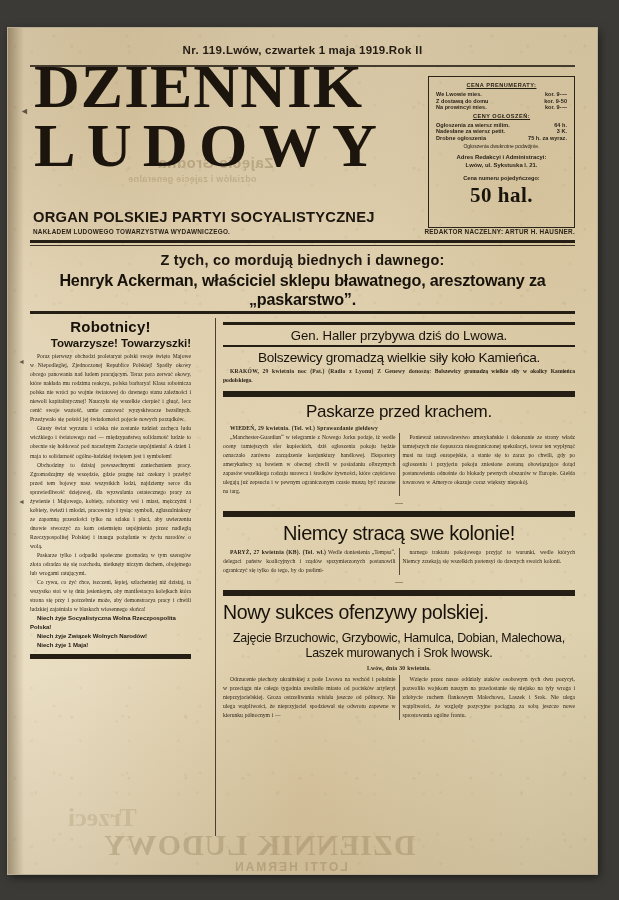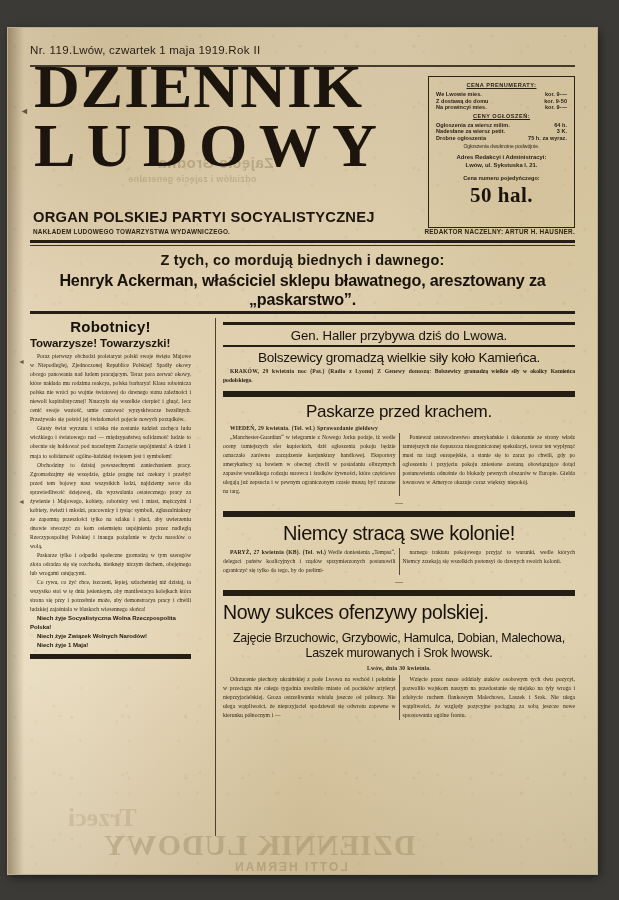--- a/index.html
+++ b/index.html
@@ -29,22 +29,22 @@
   #sheet:after{content:"";position:absolute;inset:0;pointer-events:none;
     background:linear-gradient(175deg, rgba(96,70,30,.10), rgba(96,70,30,0) 30%,
                rgba(96,70,30,0) 72%, rgba(96,70,30,.13));}
   #edgedark{position:absolute;left:0;top:0;width:16px;height:100%;
     background:linear-gradient(90deg, rgba(70,52,22,.40), rgba(70,52,22,0));
     pointer-events:none;z-index:3;}
 
   .pad{position:absolute;left:22px;right:22px;}
 
   
-  #topline{top:16px;display:flex;align-items:baseline;justify-content:flex-start;
-           font-family:"Liberation Sans", sans-serif;font-weight:normal;z-index:4;}
+  #topline{top:16px;display:flex;align-items:baseline;justify-content:center;
+           font-family:"Liberation Sans", sans-serif;font-weight:bold;z-index:4;}
   #topline .l{font-size:11.5px;letter-spacing:.4px;}
   #topline .c{font-size:11.5px;letter-spacing:.2px;}
   #topline .r{font-size:11.5px;letter-spacing:.4px;}
   #toprule{top:37px;height:2px;background:#2a241a;opacity:.85;z-index:4;}
 
   
   #mast{position:absolute;left:26px;top:32px;width:400px;z-index:4;}
   #mast .w{font-family:"Liberation Serif", serif;font-weight:bold;
            color:#1b150d;line-height:.9;}
   #mast .w1{font-size:61px;letter-spacing:1px;
@@ -109,21 +109,21 @@
   .body p{margin:0;text-indent:7px;}
   .body b{font-weight:bold;color:#1f190f;}
   .dline{font-weight:bold;letter-spacing:.2px;}
   .two{column-count:2;column-gap:7px;column-rule:1px solid #574c39;}
   .sep{text-align:center;font-size:8px;line-height:1;margin:3px 0;color:#3a3124;}
 
   
   #robot{font-family:"Liberation Sans",sans-serif;font-weight:bold;font-size:15px;
          text-align:center;color:#17120b;letter-spacing:.2px;}
   #tow{font-family:"Liberation Sans",sans-serif;font-weight:bold;font-size:11.6px;
-       text-align:left;color:#1b150d;margin-top:1px;letter-spacing:-.1px;}
+       text-align:right;color:#1b150d;margin-top:1px;letter-spacing:-.1px;}
   .slogan{font-family:"Liberation Sans",sans-serif;font-weight:bold;font-size:6px;
           line-height:1.5;color:#1f190f;text-indent:7px;}
   #endbar{height:5px;background:#241e14;margin-top:4px;}
 
   
   .h-haller{font-size:13.2px;letter-spacing:-.1px;}
   .h-bolsz{font-size:13.6px;letter-spacing:-.3px;}
   .h-pask{font-size:17px;letter-spacing:-.3px;}
   .h-niemcy{font-size:20px;letter-spacing:-.4px;}
   .h-nowy{font-size:19.5px;letter-spacing:-.4px;text-align:left;}

